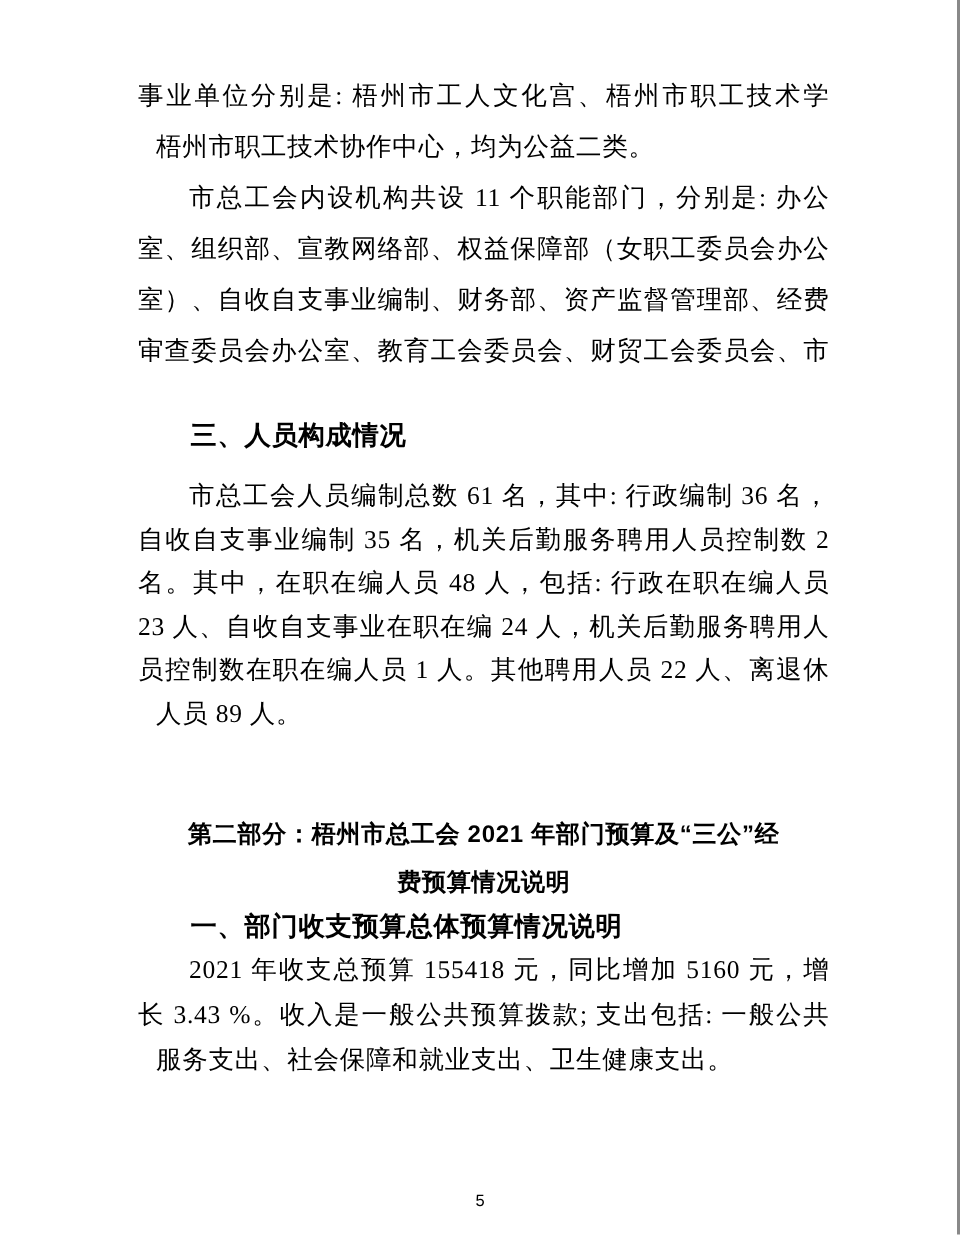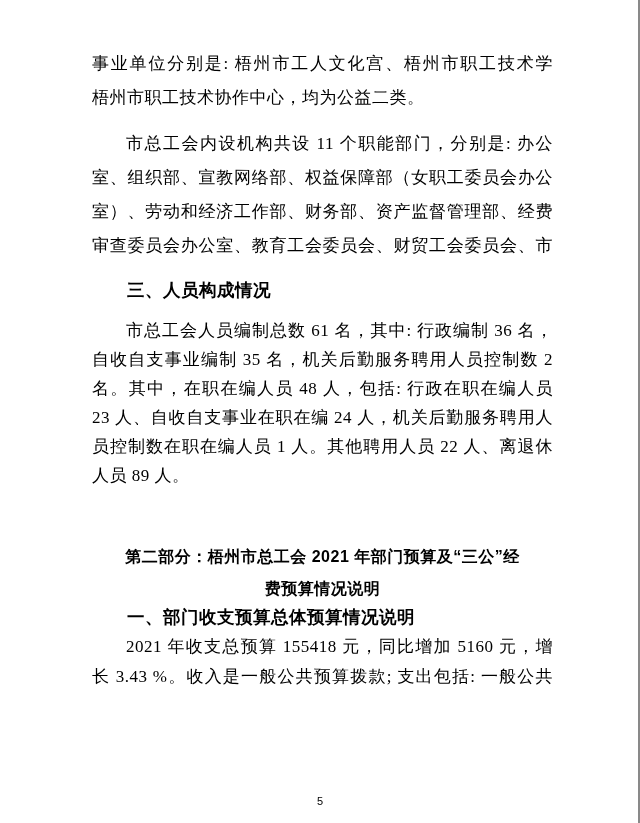--- a/index.html
+++ b/index.html
@@ -23,21 +23,21 @@
     text-align: justify;
     text-align-last: justify;
     overflow: hidden;
     letter-spacing: 0.5px;
     white-space: normal;
   }
   .p34 .tl { height: 34px; line-height: 34px; }
   .p29 .tl { height: 29px; line-height: 29px; }
   .p30 .tl { height: 30px; line-height: 30px; }
   .p32 .tl { height: 32px; line-height: 32px; }
-  .last { text-align-last: left; }
+  .last { text-align-last: left; margin-left: 12px; }
   .ind { text-indent: 2em; }
   .hd {
     font-family: "Liberation Sans", "DejaVu Sans", sans-serif;
     font-weight: bold;
     font-size: 17.5px;
     height: 20px; line-height: 20px;
     text-align: left; text-align-last: left;
     letter-spacing: 0.5px;
     overflow: hidden;
   }
@@ -59,24 +59,24 @@
 </head>
 <body>
 
 <div class="page">
 
   <div class="content p34" style="top:47px;">
     <div class="tl">事业单位分别是: 梧州市工人文化宫、梧州市职工技术学校、</div>
     <div class="tl last">梧州市职工技术协作中心，均为公益二类。</div>
   </div>
 
-  <div class="content p34" style="top:127px;">
+  <div class="content p34" style="top:115px;">
     <div class="tl ind">市总工会内设机构共设 11 个职能部门，分别是: 办公</div>
     <div class="tl">室、组织部、宣教网络部、权益保障部（女职工委员会办公</div>
-    <div class="tl">室）、劳动和经济工作部、财务部、资产监督管理部、经费</div>
+    <div class="tl">室）、自收自支事业编制、财务部、资产监督管理部、经费</div>
     <div class="tl">审查委员会办公室、教育工会委员会、财贸工会委员会、市</div>
   </div>
 
   <div class="content" style="top:280px;">
     <div class="hd ind">三、人员构成情况</div>
   </div>
 
   <div class="content p29" style="top:316px;">
     <div class="tl ind">市总工会人员编制总数 61 名，其中: 行政编制 36 名，</div>
     <div class="tl">自收自支事业编制 35 名，机关后勤服务聘用人员控制数 2</div>
@@ -91,19 +91,20 @@
     <div class="tl center">费预算情况说明</div>
   </div>
 
   <div class="content" style="top:607px;">
     <div class="hd ind">一、部门收支预算总体预算情况说明</div>
   </div>
 
   <div class="content p30" style="top:632px;">
     <div class="tl ind">2021 年收支总预算 155418 元，同比增加 5160 元，增</div>
     <div class="tl">长 3.43 %。收入是一般公共预算拨款; 支出包括: 一般公共</div>
+    <div class="tl last">服务支出、社会保障和就业支出、卫生健康支出。</div>
   </div>
 
   <div class="page-number">5</div>
 
   <div class="right-edge"></div>
 
 </div>
 
 </body></html>

